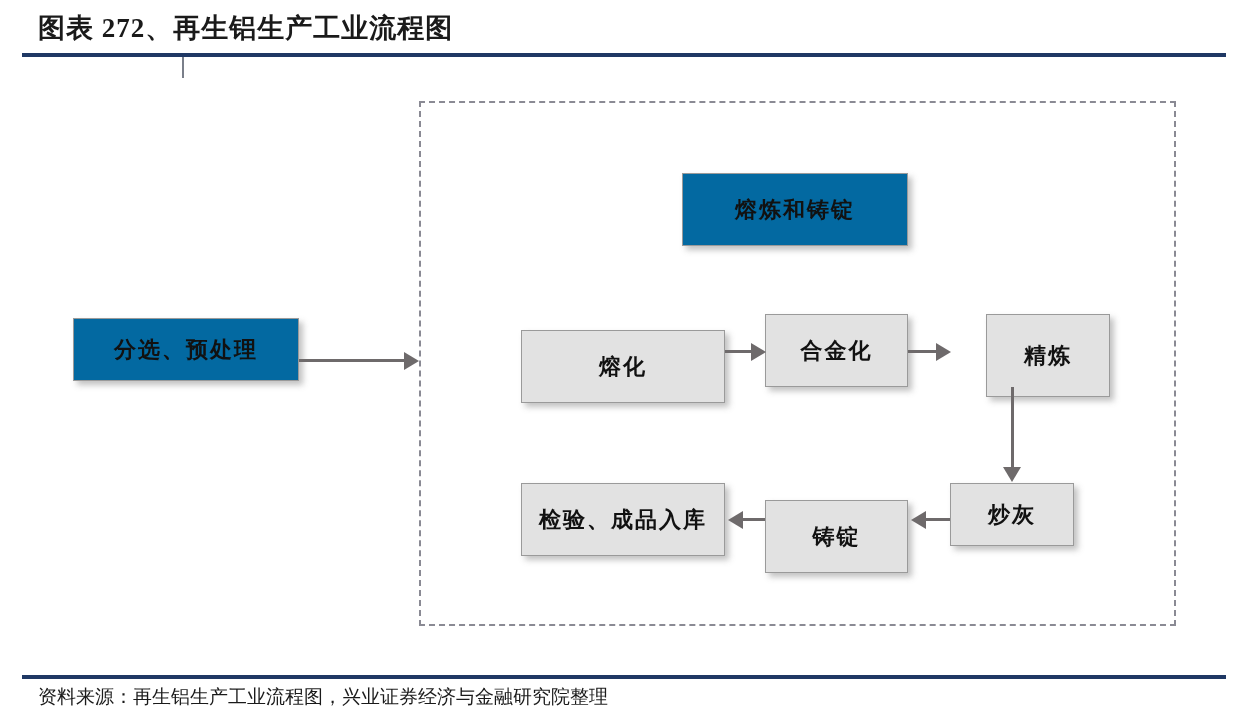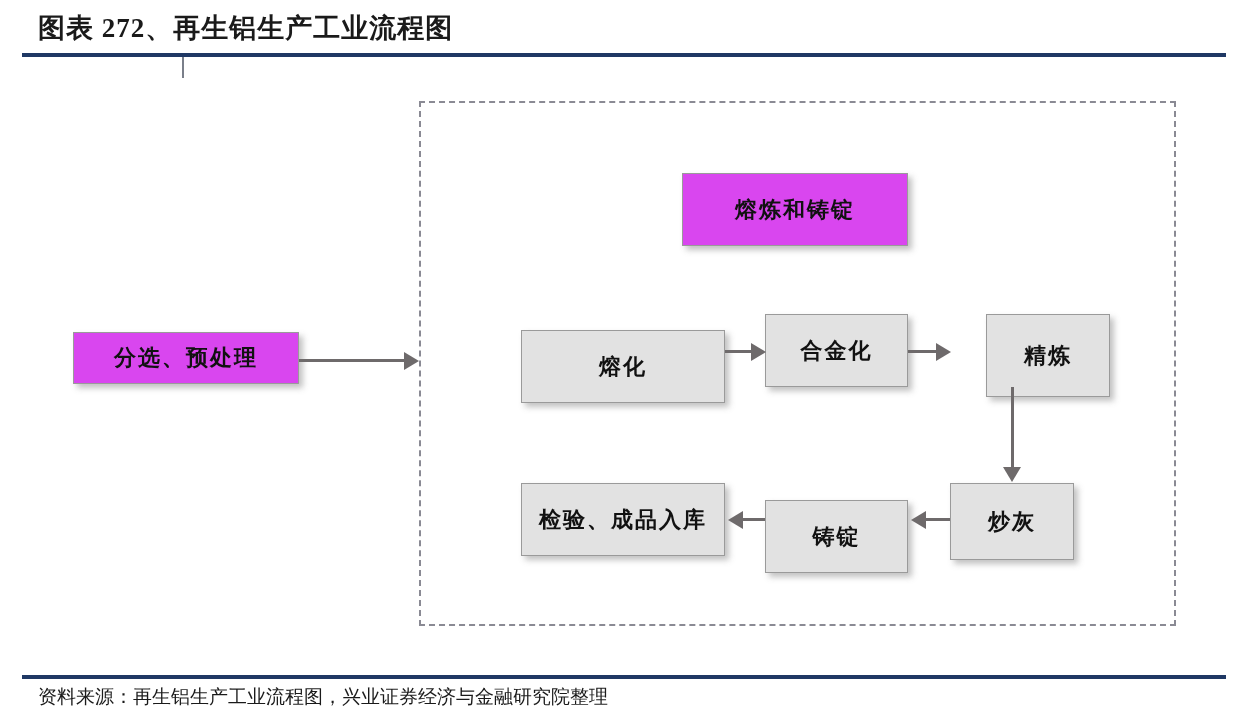--- a/index.html
+++ b/index.html
@@ -74,21 +74,21 @@
     width: 757px;
     height: 525px;
     border: 2px dashed #8a8a94;
     box-sizing: border-box;
   }
 
   
   .proc-box {
     position: absolute;
     box-sizing: border-box;
-    background: #d946ef;
+    background: #0369a1;
     border: 1px solid #9a9a9a;
     box-shadow: 4px 4px 6px rgba(120,120,120,0.45);
     display: flex;
     align-items: center;
     justify-content: center;
     color: #111111;
     font-weight: bold;
     font-size: 22px;
     letter-spacing: 2px;
     font-family: "Liberation Serif", "DejaVu Serif", serif;
@@ -137,41 +137,41 @@
 <body>
 
 <div id="page">
 
   <div id="chart-title">图表 272、再生铝生产工业流程图</div>
   <div id="title-rule"></div>
   <div id="title-rule-tick"></div>
 
   <div id="dashed-region"></div>
 
-  <div class="proc-box" style="left:73px; top:332px; width:226px; height:52px;">
+  <div class="proc-box" style="left:73px; top:318px; width:226px; height:63px;">
     <span>分选、预处理</span>
   </div>
 
   <div class="proc-box" style="left:682px; top:173px; width:226px; height:73px;">
     <span>熔炼和铸锭</span>
   </div>
 
   <div class="proc-box light" style="left:521px; top:314px; width:204px; height:73px;margin-top:16px;">
     <span>熔化</span>
   </div>
 
   <div class="proc-box light" style="left:765px; top:314px; width:143px; height:73px;">
     <span>合金化</span>
   </div>
 
   <div class="proc-box light" style="left:986px; top:314px; width:124px; height:83px;">
     <span>精炼</span>
   </div>
 
-  <div class="proc-box light" style="left:950px; top:483px; width:124px; height:77px;">
+  <div class="proc-box light" style="left:950px; top:483px; width:124px; height:63px;">
     <span>炒灰</span>
   </div>
 
   <div class="proc-box light" style="left:765px; top:500px; width:143px; height:73px;">
     <span>铸锭</span>
   </div>
 
   <div class="proc-box light" style="left:521px; top:483px; width:204px; height:73px;text-align:center;">
     <span>检验、成品入库</span>
   </div>

